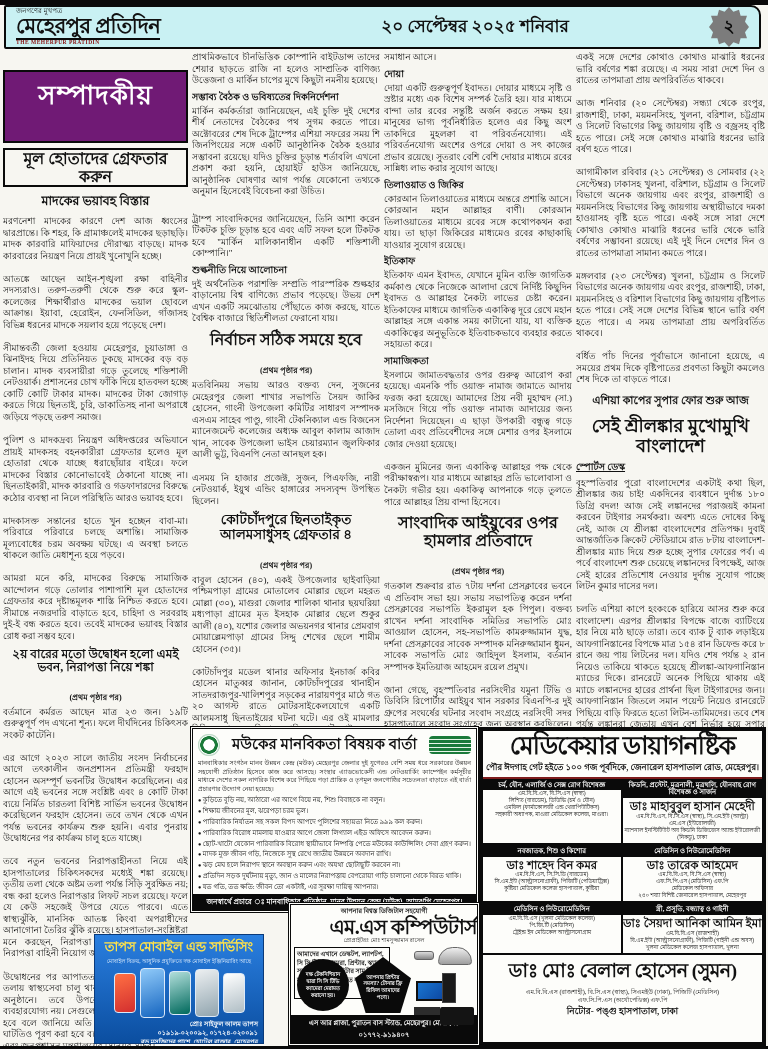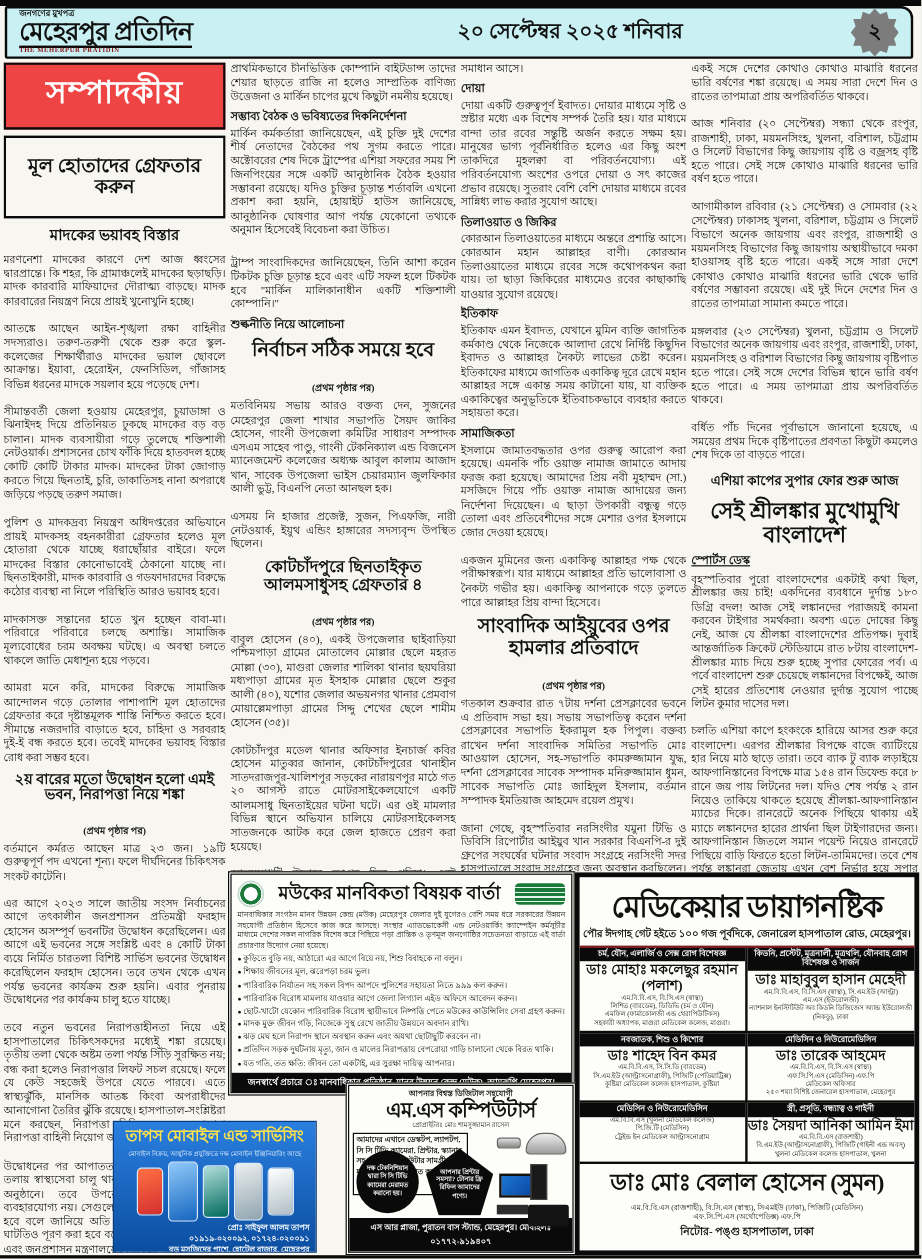--- a/index.html
+++ b/index.html
@@ -10,21 +10,21 @@
     background:#f7f6f1; overflow:hidden;
   }
   
   .topbar { position:absolute; left:0; top:0; width:768px; height:5px; background:#0a0a0a; }
   .masthead {
     position:absolute; left:4px; top:5px; width:757px; height:44px;
     background:#c9f1f3; border:2px solid #0a0a0a; border-radius:2px 10px 2px 2px;
     display:flex; align-items:center; padding:0 10px;
   }
   .logo-block { width:225px; line-height:1.05; }
-  .logo-tagline { font-size:7px; font-weight:bold; }
+  .logo-tagline { font-size:7px; font-weight:normal; }
   .logo-title { font-size:21px; font-weight:bold; letter-spacing:-0.5px; border-bottom:2px solid #0a0a0a; display:inline-block; padding-bottom:1px; }
   .logo-sub { font-size:5.5px; font-weight:bold; color:#8a1111; letter-spacing:0.5px; }
   .issue-date { flex:1; text-align:center; font-size:17px; font-weight:bold; }
   .page-star {
     width:40px; height:40px; background:#7c7c7c;
     clip-path:polygon(50% 0%,61% 12%,75% 7%,79% 22%,95% 22%,90% 37%,100% 50%,90% 63%,95% 78%,79% 78%,75% 93%,61% 88%,50% 100%,39% 88%,25% 93%,21% 78%,5% 78%,10% 63%,0% 50%,10% 37%,5% 22%,21% 22%,25% 7%,39% 12%);
     display:flex; align-items:center; justify-content:center;
   }
   .page-star span { font-size:17px; font-weight:bold; color:#0a0a0a; }
   
@@ -40,24 +40,24 @@
   .headline { font-weight:bold; text-align:center; line-height:1.1; margin:6px 0 2px; }
   .h-lg { font-size:16px; }
   .h-md { font-size:13.5px; }
   .h-sm { font-size:12px; }
   .cont { font-size:8px; text-align:center; font-weight:bold; margin-bottom:3px;margin-top:16px; }
   .subhead-inline { font-size:9.5px; font-weight:bold; margin:3px 0 1px; }
   .kicker { font-size:11px; font-weight:bold; text-align:center; margin-top:6px; }
   .byline { font-size:9.5px; font-weight:bold; text-decoration:underline; margin:3px 0 3px; }
   
   .ed-label {
-    background:#ef4444; color:#fff; font-size:26px; font-weight:bold;
-    text-align:center; padding:3px 0 5px; border:2px solid #0a0a0a; letter-spacing:1px;
-  }
-  .ed-headbox { border:2px solid #0a0a0a; margin-top:5px; padding:15px 2px; }
+    background:#701a75; color:#fff; font-size:26px; font-weight:bold;
+    text-align:center; padding:3px 0 22px; border:2px solid #0a0a0a; letter-spacing:1px;margin-top:18px;
+  }
+  .ed-headbox { border:2px solid #0a0a0a; margin-top:5px; padding:0 2px; }
   .ed-headbox .headline { margin:0; }
   .ed-subhead { font-size:12.5px; font-weight:bold; text-align:center; margin:5px 0 4px; }
   
   #mouk {
     position:absolute; left:190px; top:726px; width:289px; height:187px;
     background:#fdfdfa; border:3px double #0a0a0a; padding:3px 5px 0; z-index:3;
     display:flex; flex-direction:column;
   }
   .mouk-head { display:flex; align-items:center; gap:5px; }
   .mouk-logo {
@@ -76,21 +76,21 @@
   .mouk-bullets li::before { content:"● "; font-size:5.5px; }
   .mouk-footer {
     background:#0a0a0a; color:#fff; font-size:7.3px; font-weight:bold;
     text-align:center; padding:2px 0; margin:1px -5px 0;
   }
   
   #medicare {
     position:absolute; left:479px; top:727px; width:287px; height:319px;
     background:#fdfdfa; border:4px solid #0a0a0a; z-index:3; display:flex; flex-direction:column;
   }
-  .med-title { font-size:25px; font-weight:bold; text-align:center; letter-spacing:-1px; line-height:1.1; padding-top:12px; }
+  .med-title { font-size:25px; font-weight:bold; text-align:center; letter-spacing:-1px; line-height:1.1; padding-top:1px; }
   .med-addr { font-size:8.5px; font-weight:bold; text-align:center; border-bottom:2px solid #7f1d1d; padding:1px 0 2px; }
   .med-grid { display:grid; grid-template-columns:1fr 1fr; }
   .med-cell { border-bottom:2px solid #0a0a0a; padding-bottom:2px; }
   .med-cell:nth-child(odd) { border-right:2px solid #0a0a0a; }
   .med-spec {
     background:#0a0a0a; color:#fff; font-size:6.8px; font-weight:bold;
     text-align:center; padding:2px 1px; line-height:1.15;
   }
   .med-name { font-size:11.5px; font-weight:bold; text-align:center; line-height:1.1; margin-top:2px; }
   .med-creds { font-size:5.6px; text-align:center; line-height:1.25; white-space:pre-line; }
@@ -116,21 +116,21 @@
   .phone.p3 { background:linear-gradient(160deg,#b2dfdb,#00695c); height:44px; }
   .phone.p4 { background:linear-gradient(160deg,#eceff1,#90a4ae); height:48px; width:24px; }
   .phone.p5 { background:linear-gradient(160deg,#ffffff,#b0bec5); height:40px; }
   .tapos-foot { font-size:6.5px; text-align:right; line-height:1.35; padding:0 5px 3px; font-weight:bold; }
   
   #ms {
     position:absolute; left:288px; top:902px; width:192px; height:144px; z-index:4;
     background:#fdfdfa; border:3px double #0a0a0a; display:flex; flex-direction:column; overflow:hidden;
   }
   .ms-tag { font-size:6.5px; font-weight:bold; text-align:center; padding-top:1px; }
-  .ms-title { font-size:17px; font-weight:bold; text-align:center; letter-spacing:-0.5px; line-height:1; }
+  .ms-title { font-size:20px; font-weight:bold; text-align:right; letter-spacing:-0.5px; line-height:1; }
   .ms-sub { font-size:5.5px; text-align:center; }
   .ms-mid { flex:1; display:flex; padding:2px 3px; gap:3px; position:relative; }
   .ms-services { width:96px; border:1px solid #0a0a0a; font-size:6.3px; line-height:1.35; padding:2px; font-weight:bold; height:52px; }
   .ms-circle {
     position:absolute; left:6px; bottom:4px; width:52px; height:52px; border-radius:50%;
     background:#0a0a0a; color:#fff; font-size:5.3px; line-height:1.3; font-weight:bold;
     display:flex; align-items:center; justify-content:center; text-align:center; padding:5px;
   }
   .ms-penta {
     position:absolute; left:64px; bottom:2px; width:56px; height:56px;
@@ -203,20 +203,21 @@
 
   </div>
 
   <div class="col" id="col2">
     <div>
       <div class="body">প্রাথমিকভাবে চীনভিত্তিক কোম্পানি বাইটডান্স তাদের শেয়ার ছাড়তে রাজি না হলেও সাম্প্রতিক বাণিজ্য উত্তেজনা ও মার্কিন চাপের মুখে কিছুটা নমনীয় হয়েছে।</div>
       <div class="subhead-inline">সম্ভাব্য বৈঠক ও ভবিষ্যতের দিকনির্দেশনা</div>
       <div class="body">মার্কিন কর্মকর্তারা জানিয়েছেন, এই চুক্তি দুই দেশের শীর্ষ নেতাদের বৈঠকের পথ সুগম করতে পারে। অক্টোবরের শেষ দিকে ট্রাম্পের এশিয়া সফরের সময় শি জিনপিংয়ের সঙ্গে একটি আনুষ্ঠানিক বৈঠক হওয়ার সম্ভাবনা রয়েছে। যদিও চুক্তির চূড়ান্ত শর্তাবলি এখনো প্রকাশ করা হয়নি, হোয়াইট হাউস জানিয়েছে, আনুষ্ঠানিক ঘোষণার আগ পর্যন্ত যেকোনো তথ্যকে অনুমান হিসেবেই বিবেচনা করা উচিত।</div>
       <div class="body" style="margin-top:16px">ট্রাম্প সাংবাদিকদের জানিয়েছেন, তিনি আশা করেন টিকটক চুক্তি চূড়ান্ত হবে এবং এটি সফল হলে টিকটক হবে "মার্কিন মালিকানাধীন একটি শক্তিশালী কোম্পানি।"</div>
       <div class="subhead-inline">শুল্কনীতি নিয়ে আলোচনা</div>
+      <div class="body">দুই অর্থনৈতিক পরাশক্তি সম্প্রতি পারস্পরিক শুল্কহার বাড়ানোয় বিশ্ব বাণিজ্যে প্রভাব পড়েছে। উভয় দেশ এখন একটি সমঝোতায় পৌঁছাতে কাজ করছে, যাতে বৈশ্বিক বাজারে স্থিতিশীলতা ফেরানো যায়।</div>
     </div>
     <div>
       <div class="headline h-lg">নির্বাচন সঠিক সময়ে হবে</div>
       <div class="cont">(প্রথম পৃষ্ঠার পর)</div>
       <div class="body">মতবিনিময় সভায় আরও বক্তব্য দেন, সুজনের মেহেরপুর জেলা শাখার সভাপতি সৈয়দ জাকির হোসেন, গাংনী উপজেলা কমিটির সাধারণ সম্পাদক এসএম সাহেব পাণ্ডু, গাংনী টেকনিক্যাল এন্ড বিজনেস ম্যানেজমেন্ট কলেজের অধ্যক্ষ আবুল কালাম আজাদ খান, সাবেক উপজেলা ভাইস চেয়ারম্যান জুলফিকার আলী ভুট্ট, বিএনপি নেতা আনছল হক।
 
 এসময় নি হাজার প্রজেক্ট, সুজন, পিএফজি, নারী নেটওয়ার্ক, ইয়ুথ এন্ডিং হাঙ্গারের সদস্যবৃন্দ উপস্থিত ছিলেন।</div>
     </div>
     <div>
       <div class="headline h-md">কোটচাঁদপুরে ছিনতাইকৃত আলমসাধুসহ গ্রেফতার ৪</div>
@@ -337,21 +338,20 @@
     </div>
     <div class="ms-foot">এস আর প্লাজা, পুরাতন বাস স্ট্যান্ড, মেহেরপুর। মোবাইলঃ ০১৭৭২-৯১৯৪০৭</div>
   </div>
 
   <div id="medicare">
     <div class="med-title">মেডিকেয়ার ডায়াগনষ্টিক</div>
     <div class="med-addr">পৌর ঈদগাহ গেট হইতে ১০০ গজ পূর্বদিকে, জেনারেল হাসপাতাল রোড, মেহেরপুর।</div>
     <div class="med-grid">
       <div class="med-cell">
         <div class="med-spec">চর্ম, যৌন, এলার্জি ও সেক্স রোগ বিশেষজ্ঞ</div>
-        <div class="med-name">ডাঃ মোহাঃ মকলেছুর রহমান (পলাশ)</div>
         <div class="med-creds">এম.বি.বি.এস, বি.সি.এস (স্বাস্থ্য)
 লিশিত (বারডেম), ডিডিভি (চর্ম ও যৌন)
 এমফিল (ফার্মাকোলজী এন্ড থেরাপিউটিকস)
 সহকারী অধ্যাপক, মাগুরা মেডিকেল কলেজ, মাগুরা।</div>
       </div>
       <div class="med-cell">
         <div class="med-spec">কিডনি, প্রস্টেট, মূত্রনালী, মূত্রথলি, যৌনবাহ রোগ বিশেষজ্ঞ ও সার্জন</div>
         <div class="med-name">ডাঃ মাহাবুবুল হাসান মেহেদী</div>
         <div class="med-creds">এম.বি.বি.এস, বি.সি.এস (স্বাস্থ্য), সি.এম.ইউ (আল্ট্রা)
 এম.এস (ইউরোলজী)

